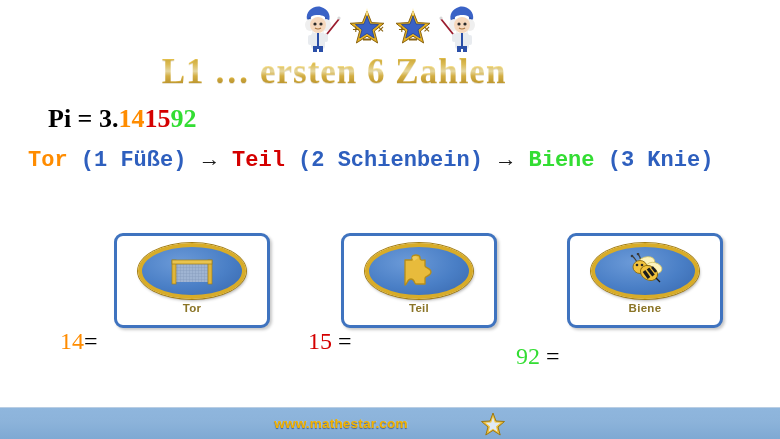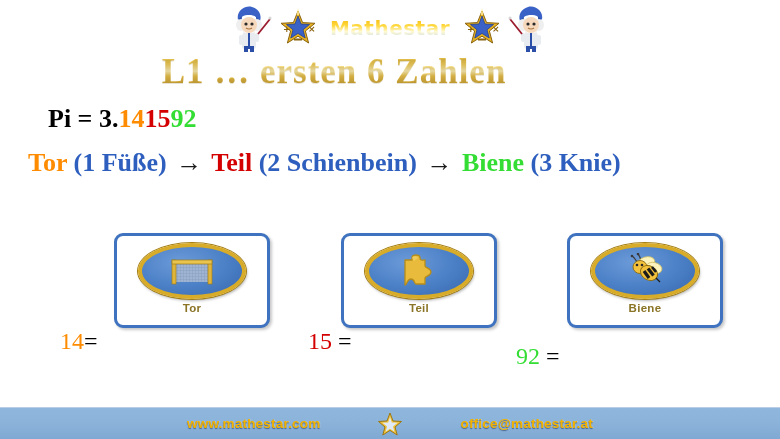--- a/index.html
+++ b/index.html
@@ -88,22 +88,22 @@
     white-space: nowrap;
     margin-left: 48px;
   }
   #pi-line span { white-space: pre; }
 
   
   #mnemonic-line {
     position: absolute;
     left: 28px;
     top: 148px;
-    font-family: Liberation Serif, serif;
-    font-size: 26px;
+    font-family: Liberation Mono, monospace;
+    font-size: 22px;
     font-weight: bold;
     white-space: nowrap;
   }
   #mnemonic-line .arrow { color: #1a1a1a; font-weight: normal; padding: 0 3px;}
   .c-orange { color: #ff8c00; }
   .c-red    { color: #d40000; }
   .c-green  { color: #33dd33; }
   .c-blue   { color: #2e5fbe; }
 
   
@@ -166,21 +166,21 @@
     position: absolute;
     left: 0;
     bottom: 0;
     width: 780px;
     height: 31px;
     background: linear-gradient(180deg,#8fb6dd 0%,#8cb3da 45%,#7fa9d3 100%);
     border-top: 1px solid #b9cee4;
     display: flex;
     align-items: center;
     justify-content: center;
-    gap: 57px;
+    gap: 72px;
   }
   .footer-text {
     font-family: "Liberation Sans", sans-serif;
     font-size: 13.5px;
     font-weight: bold;
     color: #f2b200;
     text-shadow: 0 1px 1px rgba(20,40,80,0.55), 1px 0 0 rgba(255,255,255,0.25);
     letter-spacing: 0.2px;
     white-space: nowrap;
   }
@@ -218,21 +218,20 @@
     <svg width="40" height="40" viewBox="0 0 40 40">
       <path d="M20 3 L24.6 14.6 L37 15.3 L27.4 23 L30.6 35 L20 28.2 L9.4 35 L12.6 23 L3 15.3 L15.4 14.6 Z" fill="#e8b320" stroke="#8a6310" stroke-width="1"></path>
       <path d="M20 8 L23 16 L31.5 16.5 L25 21.8 L27.2 30 L20 25.4 L12.8 30 L15 21.8 L8.5 16.5 L17 16 Z" fill="#3a62c6" stroke="#1f3f96" stroke-width="0.8"></path>
       <text x="5" y="24" font-family="DejaVu Sans, sans-serif" font-size="9" font-weight="bold" fill="#8a6310">+</text>
       <text x="30" y="24" font-family="DejaVu Sans, sans-serif" font-size="9" font-weight="bold" fill="#8a6310">×</text>
       <rect x="16" y="30.5" width="8" height="2" fill="#8a6310"></rect>
       <path d="M20 0 L21.4 7 L18.6 7 Z" fill="#ffe58a" opacity="0.9"></path>
     </svg>
   </div>
 
-  <div id="brand-wordmark">Mathestar</div>
 
   <div class="logo-star">
     <svg width="40" height="40" viewBox="0 0 40 40">
       <path d="M20 3 L24.6 14.6 L37 15.3 L27.4 23 L30.6 35 L20 28.2 L9.4 35 L12.6 23 L3 15.3 L15.4 14.6 Z" fill="#e8b320" stroke="#8a6310" stroke-width="1"></path>
       <path d="M20 8 L23 16 L31.5 16.5 L25 21.8 L27.2 30 L20 25.4 L12.8 30 L15 21.8 L8.5 16.5 L17 16 Z" fill="#3a62c6" stroke="#1f3f96" stroke-width="0.8"></path>
       <text x="5" y="24" font-family="DejaVu Sans, sans-serif" font-size="9" font-weight="bold" fill="#8a6310">+</text>
       <text x="30" y="24" font-family="DejaVu Sans, sans-serif" font-size="9" font-weight="bold" fill="#8a6310">×</text>
       <rect x="16" y="30.5" width="8" height="2" fill="#8a6310"></rect>
       <path d="M20 0 L21.4 7 L18.6 7 Z" fill="#ffe58a" opacity="0.9"></path>
     </svg>
@@ -352,14 +351,13 @@
 </div>
 
 <div id="footer-bar">
   <span class="footer-text">www.mathestar.com</span>
   <span id="footer-star">
     <svg width="26" height="26" viewBox="0 0 26 26">
       <path d="M13 2 L16 10 L24.5 10.5 L18 16 L20.2 24 L13 19.4 L5.8 24 L8 16 L1.5 10.5 L10 10 Z" fill="#f0c23c" stroke="#9a7714" stroke-width="1"></path>
       <path d="M13 6 L14.8 11.5 L20.5 11.8 L16 15.4 L17.4 20.8 L13 17.8 L8.6 20.8 L10 15.4 L5.5 11.8 L11.2 11.5 Z" fill="#dfeaf6"></path>
     </svg>
   </span>
-  <span class="footer-text">office@mathestar.at</span>
 </div>
 
 </body></html>

